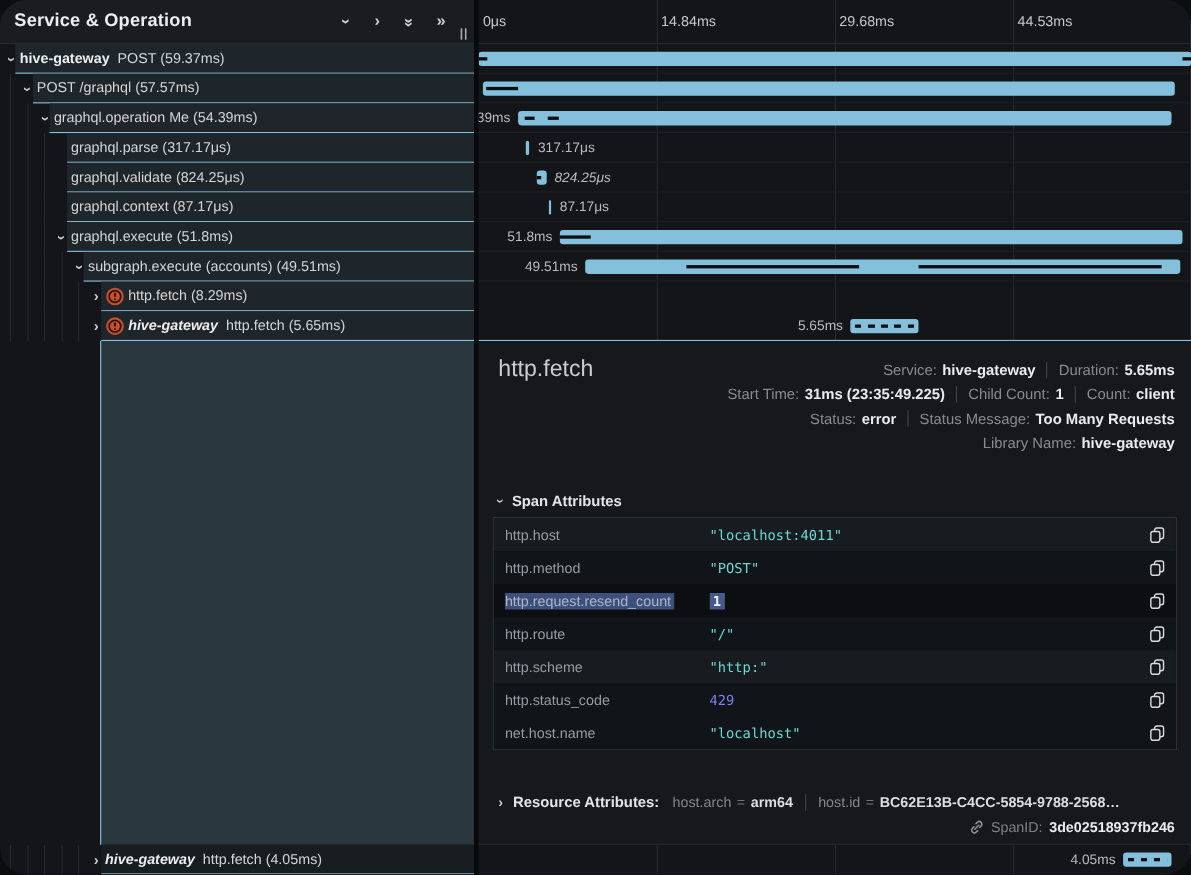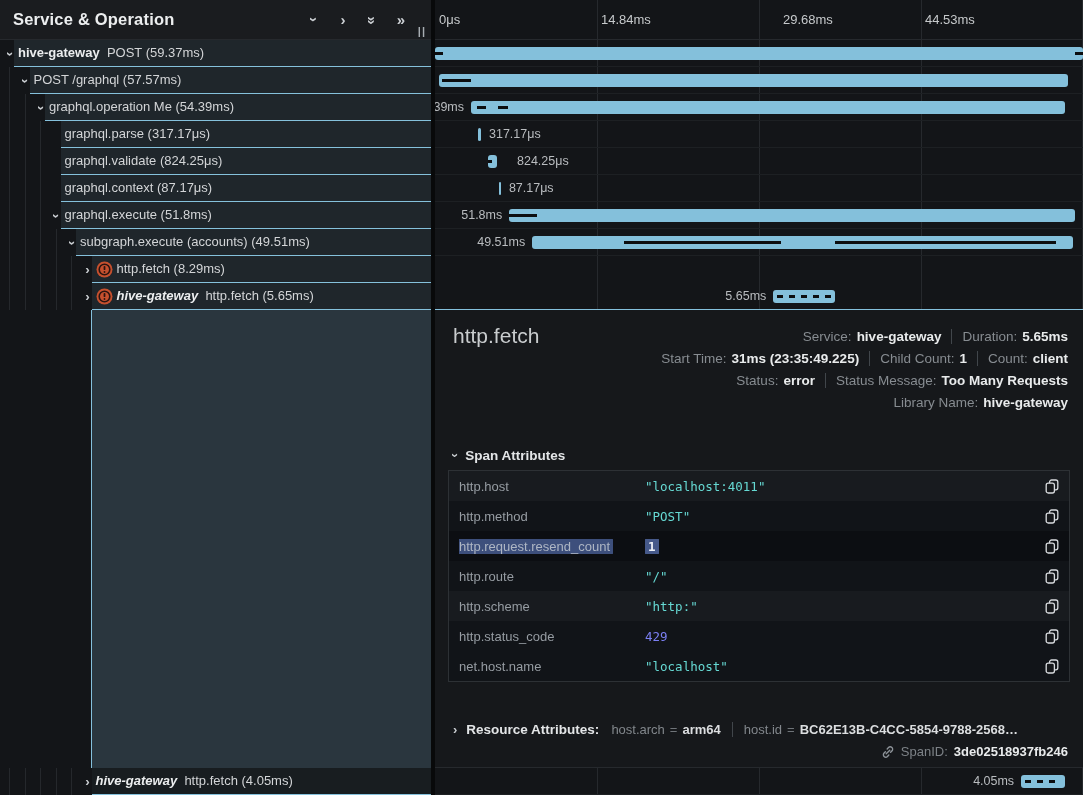--- a/index.html
+++ b/index.html
@@ -1,20 +1,20 @@
 <!DOCTYPE html>
 <html><head>
 <meta charset="utf-8">
 <style>
   * { box-sizing: border-box; margin: 0; padding: 0; }
   html,body { background:#0c0d0e; }
   .app {
     position: relative; width: 1083px; height: 795px; overflow: hidden;
     background: #131518; font-family: "Liberation Sans", sans-serif;
-    color: #d3d5d7; font-size: 13px;
+    color: #d3d5d7; font-size: 13px; border-radius: 24px;
   }
   
   .grid-layer { position:absolute; left:435px; top:0; width:648px; height:795px; }
   .grid-line { position:absolute; top:0; bottom:0; width:1px; background:#26292d; }
   
   .left-header { position:absolute; left:0; top:0; width:431px; height:40px;
     background:#1a1c1f; border-bottom:1px solid #26292d; display:flex; align-items:center; }
   .left-header .title { font-size:16.5px; font-weight:700; color:#eceeef; margin-left:13px; letter-spacing:.2px; }
   .hdr-icons { margin-left:auto; display:flex; align-items:center; gap:13px; padding-right:22px; }
   .hdr-ic { color:#ccd0d4; font-size:15px; font-weight:700; width:16px; text-align:center; cursor:pointer; line-height:1; }
@@ -97,21 +97,21 @@
       <span class="hdr-ic">›</span>
       <span class="hdr-ic"><span class="dblv">»</span></span>
       <span class="hdr-ic">»</span>
     </span>
     <span class="drag-handle">||</span>
   </div>
 
   <div class="tl-header">
       <span class="tl-tick" style="left: 4px;">0μs</span>
       <span class="tl-tick" style="left: 166px;">14.84ms</span>
-      <span class="tl-tick" style="left: 348px; text-align: right;">29.68ms</span>
+      <span class="tl-tick" style="left: 328px; text-align: right;">29.68ms</span>
       <span class="tl-tick" style="left: 490px;">44.53ms</span>
       <span class="tl-tick" style="right: 4px;">59.37ms</span>
     </div>
 
   <div id="rows">
       <div class="row" style="top: 40px;">
         <div class="tree-cell">
           <div class="row-bg" style="left: 14px;"></div>
           <span class="chev" style="left: 4px;"><span class="rot90">›</span></span>
           <span class="row-label" style="left: 18px;"><span class="svc">hive-gateway</span>&nbsp; <span>POST (59.37ms)</span></span>
@@ -170,21 +170,21 @@
           <div class="guide" style="left: 9px;"></div>
           <div class="guide" style="left: 24.5px;"></div>
           <div class="guide" style="left: 40px;"></div>
           <div class="row-bg" style="left: 60.5px;"></div>
           <span class="row-label" style="left: 64.5px;"><span>graphql.validate (824.25μs)</span></span>
         </div>
         <div class="tl-cell">
           <div class="bar" style="left: 52.9358px; width: 8.99363px;">
             <div class="tick" style="left: 0%; width: 4.04713px;"></div>
           </div>
-          <span class="bar-label" style="left: 82px;">824.25μs</span>
+          <span class="bar-label" style="left: 69px; font-style: italic;">824.25μs</span>
         </div>
       </div>
       <div class="row" style="top: 175px;">
         <div class="tree-cell">
           <div class="guide" style="left: 9px;"></div>
           <div class="guide" style="left: 24.5px;"></div>
           <div class="guide" style="left: 40px;"></div>
           <div class="row-bg" style="left: 60.5px;"></div>
           <span class="row-label" style="left: 64.5px;"><span>graphql.context (87.17μs)</span></span>
         </div>

